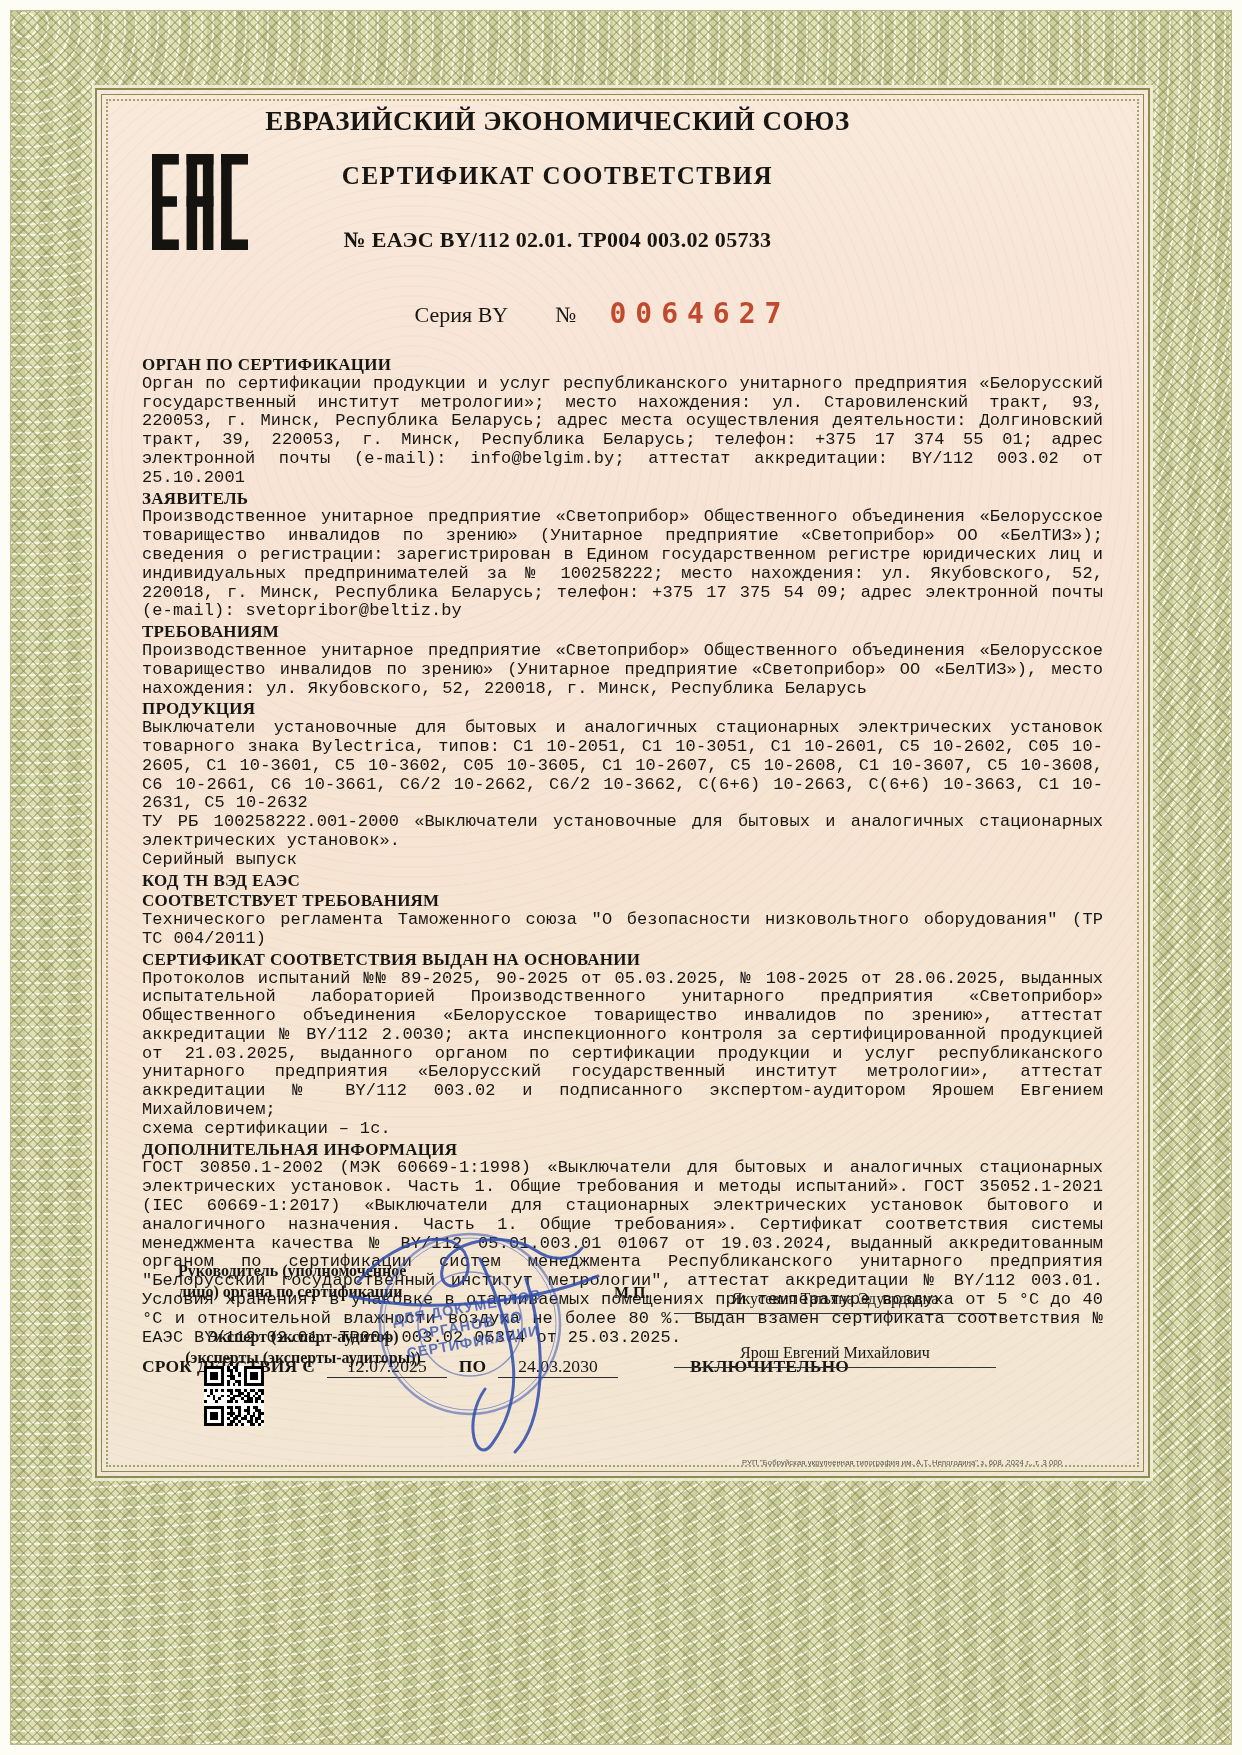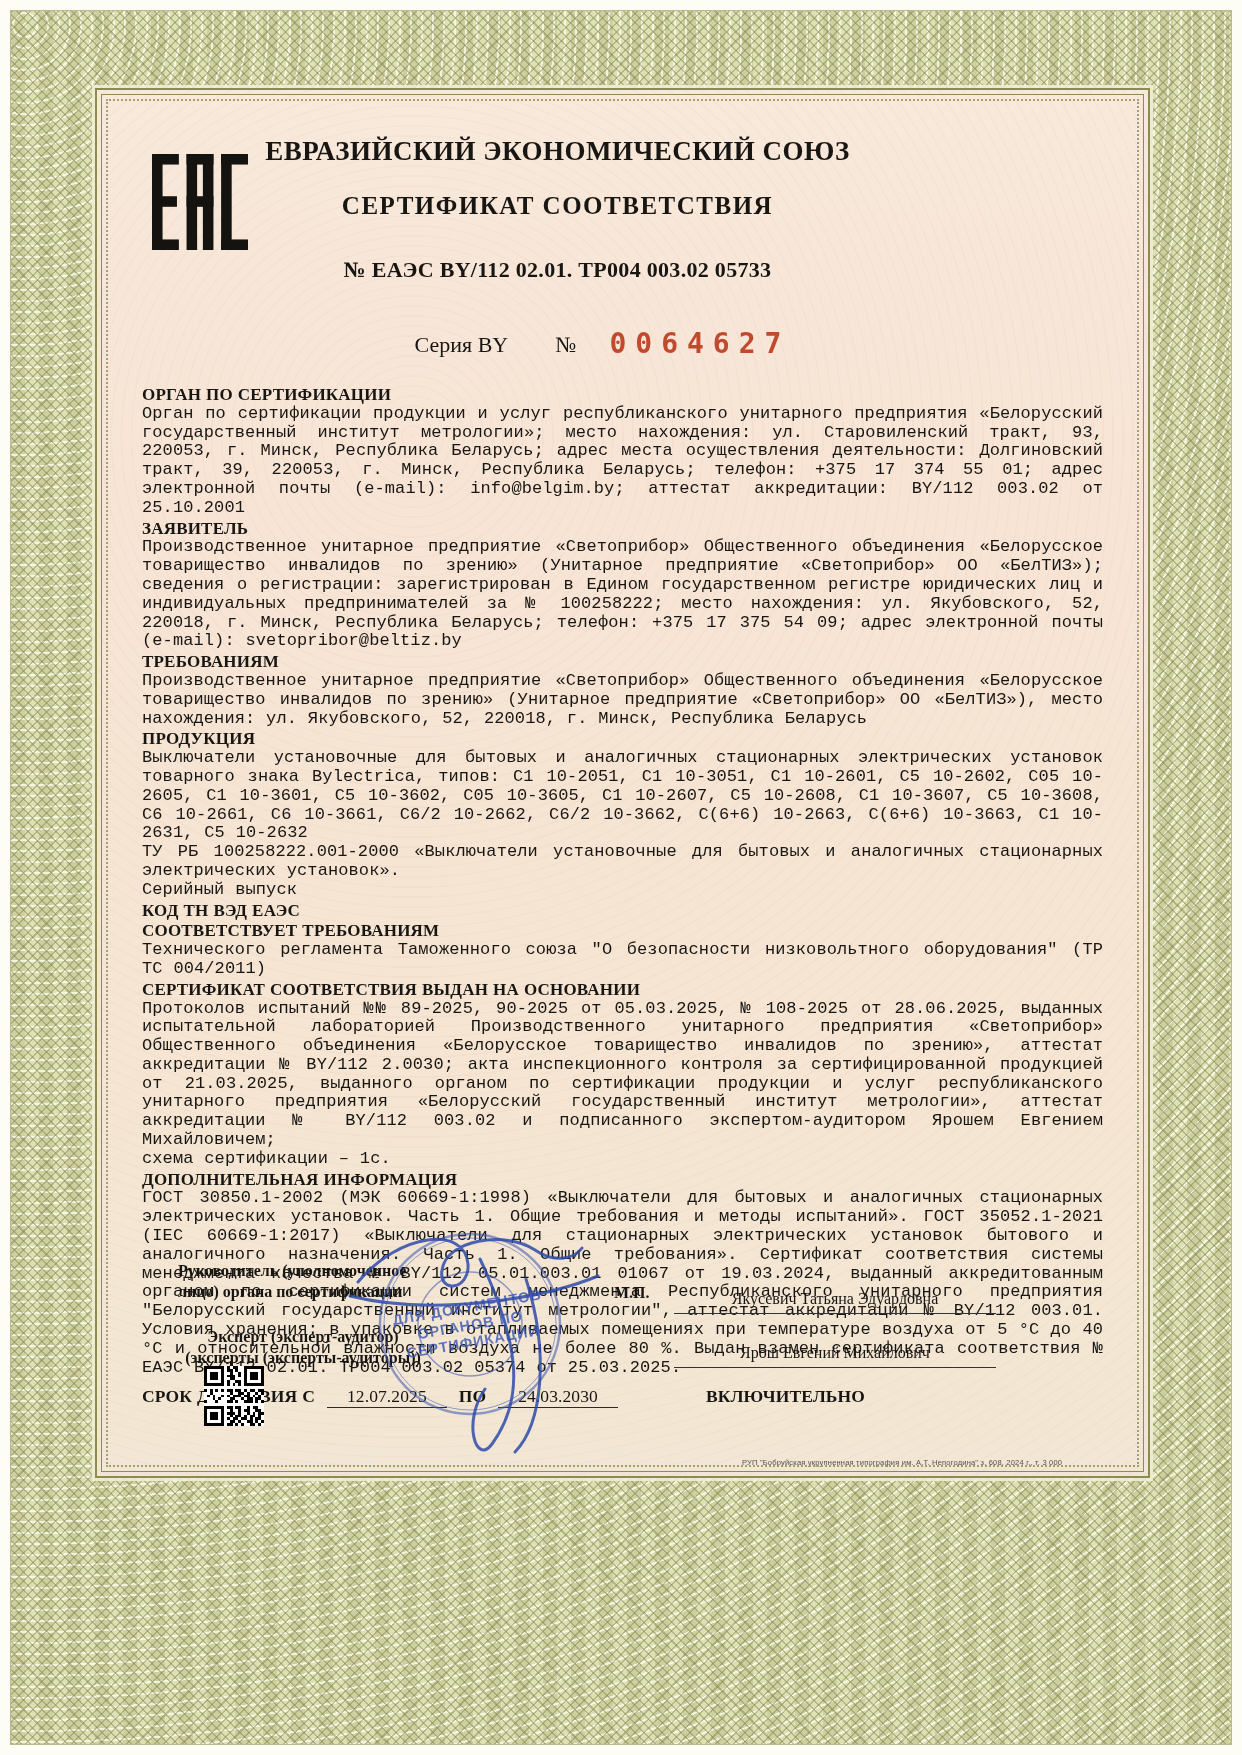--- a/index.html
+++ b/index.html
@@ -34,21 +34,21 @@
     box-shadow:0 0 0 3px rgba(240,238,214,.9);
   }
   .doc::before {
     content:""; position:absolute; inset:4px;
     border:1px solid #8a8c52; pointer-events:none;
   }
   .doc::after {
     content:""; position:absolute; inset:9px;
     border:2px dotted rgba(148,151,88,.85); pointer-events:none;
   }
-  .doc-content { position:relative; height:100%; padding:46px 45px 0 45px; }
+  .doc-content { position:relative; height:100%; padding:16px 45px 0 45px; }
 
   .eac-logo { position:absolute; top:64px; left:55px; width:96px; height:96px; }
   .eac-logo svg { display:block; width:100%; height:100%; }
 
   .hdr { text-align:center; }
   .union   { padding-right:130px; font-size:27px; font-weight:bold; letter-spacing:.5px; }
   .title   { padding-right:130px; font-size:25px; font-weight:bold; letter-spacing:1.5px; margin-top:25px; }
   .certno  { padding-right:130px; font-size:22px; font-weight:bold; margin-top:37px; letter-spacing:.3px; }
   .series  { margin-top:44px; padding-right:40px; font-size:22px; }
   .nosign  { margin-left:42px; }
@@ -58,21 +58,21 @@
     color:#c04a2e; margin-left:28px; vertical-align:-1px;
   }
 
   .body { margin-top:26px; font-size:17px; line-height:18.8px; letter-spacing:.1px; word-spacing:.5px; }
   .sec h3 { font-size:17px; font-weight:bold; margin-top:2px; letter-spacing:.2px; }
   .sec p  { text-align:justify;font-family:Liberation Mono, monospace; }
 
   .validity { margin-top:10px; font-size:17.5px; }
   .vb   { font-weight:bold; }
   .date { display:inline-block; border-bottom:1.4px solid #2b2b2b; padding:0 20px 1px 20px; margin:0 12px; }
-  .incl { margin-left:76px; }
+  .incl { margin-left:60px; }
 
   .footer { position:absolute; left:45px; right:45px; bottom:6px; height:232px; font-size:16px; }
   .fl-head   { position:absolute; left:36px; top:22px; width:310px; font-weight:bold; line-height:21px; }
   .fl-expert { position:absolute; left:26px; top:88px; width:270px; font-weight:bold; line-height:21px; text-align:center; }
   .mp { position:absolute; left:472px; top:46px; font-weight:bold; }
   .sig-line {
     position:absolute; left:532px; width:322px; text-align:center;
     border-bottom:1.5px solid #333; padding-bottom:5px;
   }
   .sig-line1 { top:40px;margin-top:12px; }

